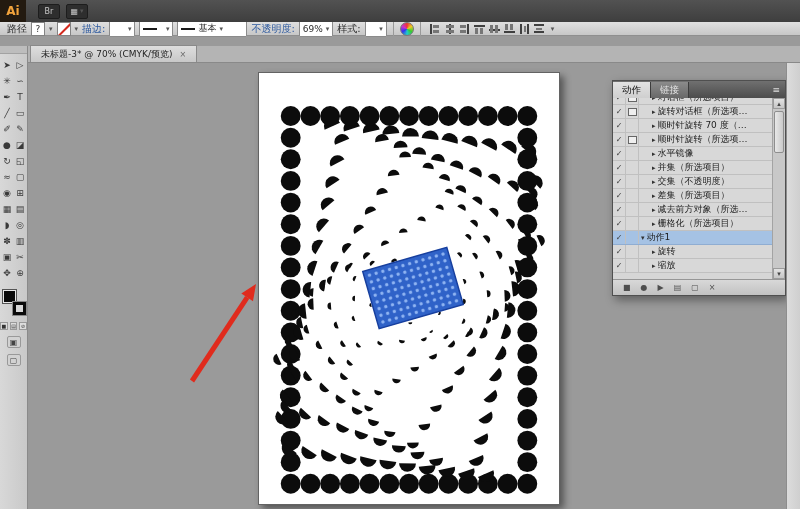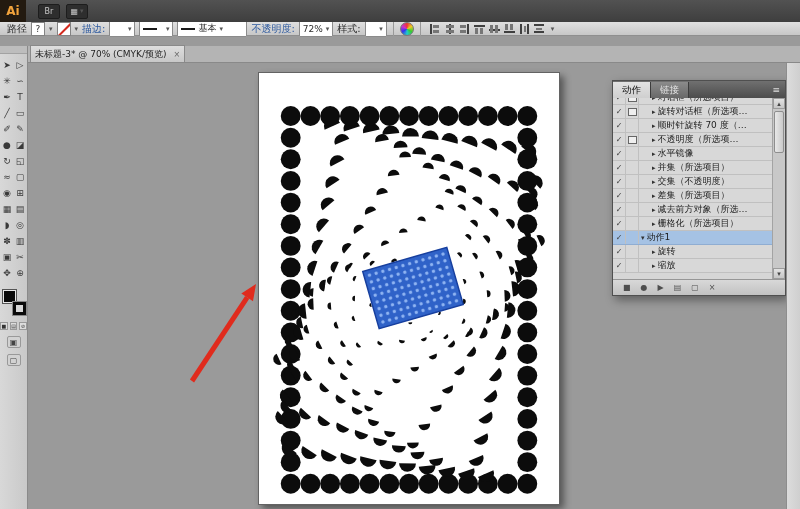--- a/index.html
+++ b/index.html
@@ -47,21 +47,21 @@
 .align-vmiddle::after{left:2px;top:2px;width:3px;height:8px;box-shadow:5px 0 0 #767676}
 .align-bottom::before{left:1px;bottom:2px;width:11px;height:2px}
 .align-bottom::after{left:2px;bottom:5px;width:3px;height:6px;box-shadow:5px 0 0 #767676}
 .distribute-hcenter::before{left:2px;top:1px;width:2px;height:10px;box-shadow:7px 0 0 #3f3f3f}
 .distribute-hcenter::after{left:6px;top:3px;width:2px;height:6px}
 .distribute-vcenter::before{top:1px;left:1px;height:2px;width:10px;box-shadow:0 7px 0 #3f3f3f}
 .distribute-vcenter::after{top:5px;left:3px;height:2px;width:6px}
 
 
 .tabbar{position:absolute;left:28px;top:46px;right:0;height:17px;background:#b4b4b4;border-bottom:1px solid #898989;display:flex;align-items:flex-end;z-index:28}
-.doc-tab{margin-left:2px;height:17px;background:linear-gradient(#dedede,#c8c8c8);border:1px solid #8a8a8a;border-bottom:none;display:flex;align-items:center;gap:7px;padding:0 4px;font-size:9px;color:#1f1f1f;white-space:nowrap}
+.doc-tab{margin-left:2px;height:17px;background:linear-gradient(#dedede,#c8c8c8);border:1px solid #8a8a8a;border-bottom:none;display:flex;align-items:center;gap:7px;padding:0 10px;font-size:9px;color:#1f1f1f;white-space:nowrap}
 .tab-close{font-size:8px;color:#666;cursor:pointer}
 
 
 .dock{position:absolute;left:0;top:46px;bottom:0;width:28px;background:linear-gradient(90deg,#d8d8d8,#c9c9c9);border-right:1px solid #8a8a8a;z-index:27}
 .dock-grip{height:8px;background:#bdbdbd;border-bottom:1px solid #a2a2a2}
 .tools-grid{display:grid;grid-template-columns:13px 13px;justify-content:center;padding-top:3px}
 .tool{height:16px;display:flex;align-items:center;justify-content:center;font-size:9px;color:#3a3a3a;cursor:pointer}
 .dock-colors{position:relative;width:26px;height:27px;margin:8px auto 0}
 .fillsw{position:absolute;left:2px;top:1px;width:13px;height:13px;background:#0a0a0a;border:1px solid #e8e8e8;outline:1px solid #555}
 .strokesw{position:absolute;right:1px;bottom:1px;width:13px;height:13px;background:#d8d8d8;border:3px solid #0a0a0a;outline:1px solid #888}
@@ -135,21 +135,21 @@
         <span class="pline"></span>
         <span class="dd">▾</span>
       </span>
     <span class="cbox w70">
         <span class="pline"></span>
         <span>基本</span>
         <span class="dd">▾</span>
       </span>
     <a class="link">不透明度:</a>
     <span class="cbox">
-        <span>72%</span>
+        <span>69%</span>
         <span class="dd">▾</span>
       </span>
     <span class="cb-label">样式:</span>
     <span class="cbox w22">
         <span class="dd">▾</span>
       </span>
     <span class="sep"></span>
     <span class="circ"></span>
     <span class="sep"></span>
     <span class="alicons">
@@ -505,21 +505,21 @@
             <div class="arow">
               <span class="acheck">✓</span>
               <span class="adlg"></span>
               <span class="aarrow" style="margin-left: 13px;">▸</span>
               <span class="albl">顺时针旋转 70 度（…</span>
             </div>
             <div class="arow">
               <span class="acheck">✓</span>
               <span class="adlg has"></span>
               <span class="aarrow" style="margin-left: 13px;">▸</span>
-              <span class="albl">不透明度（所选项…</span>
+              <span class="albl">顺时针旋转（所选项…</span>
             </div>
             <div class="arow">
               <span class="acheck">✓</span>
               <span class="adlg"></span>
               <span class="aarrow" style="margin-left: 13px;">▸</span>
               <span class="albl">水平镜像</span>
             </div>
             <div class="arow">
               <span class="acheck">✓</span>
               <span class="adlg"></span>

